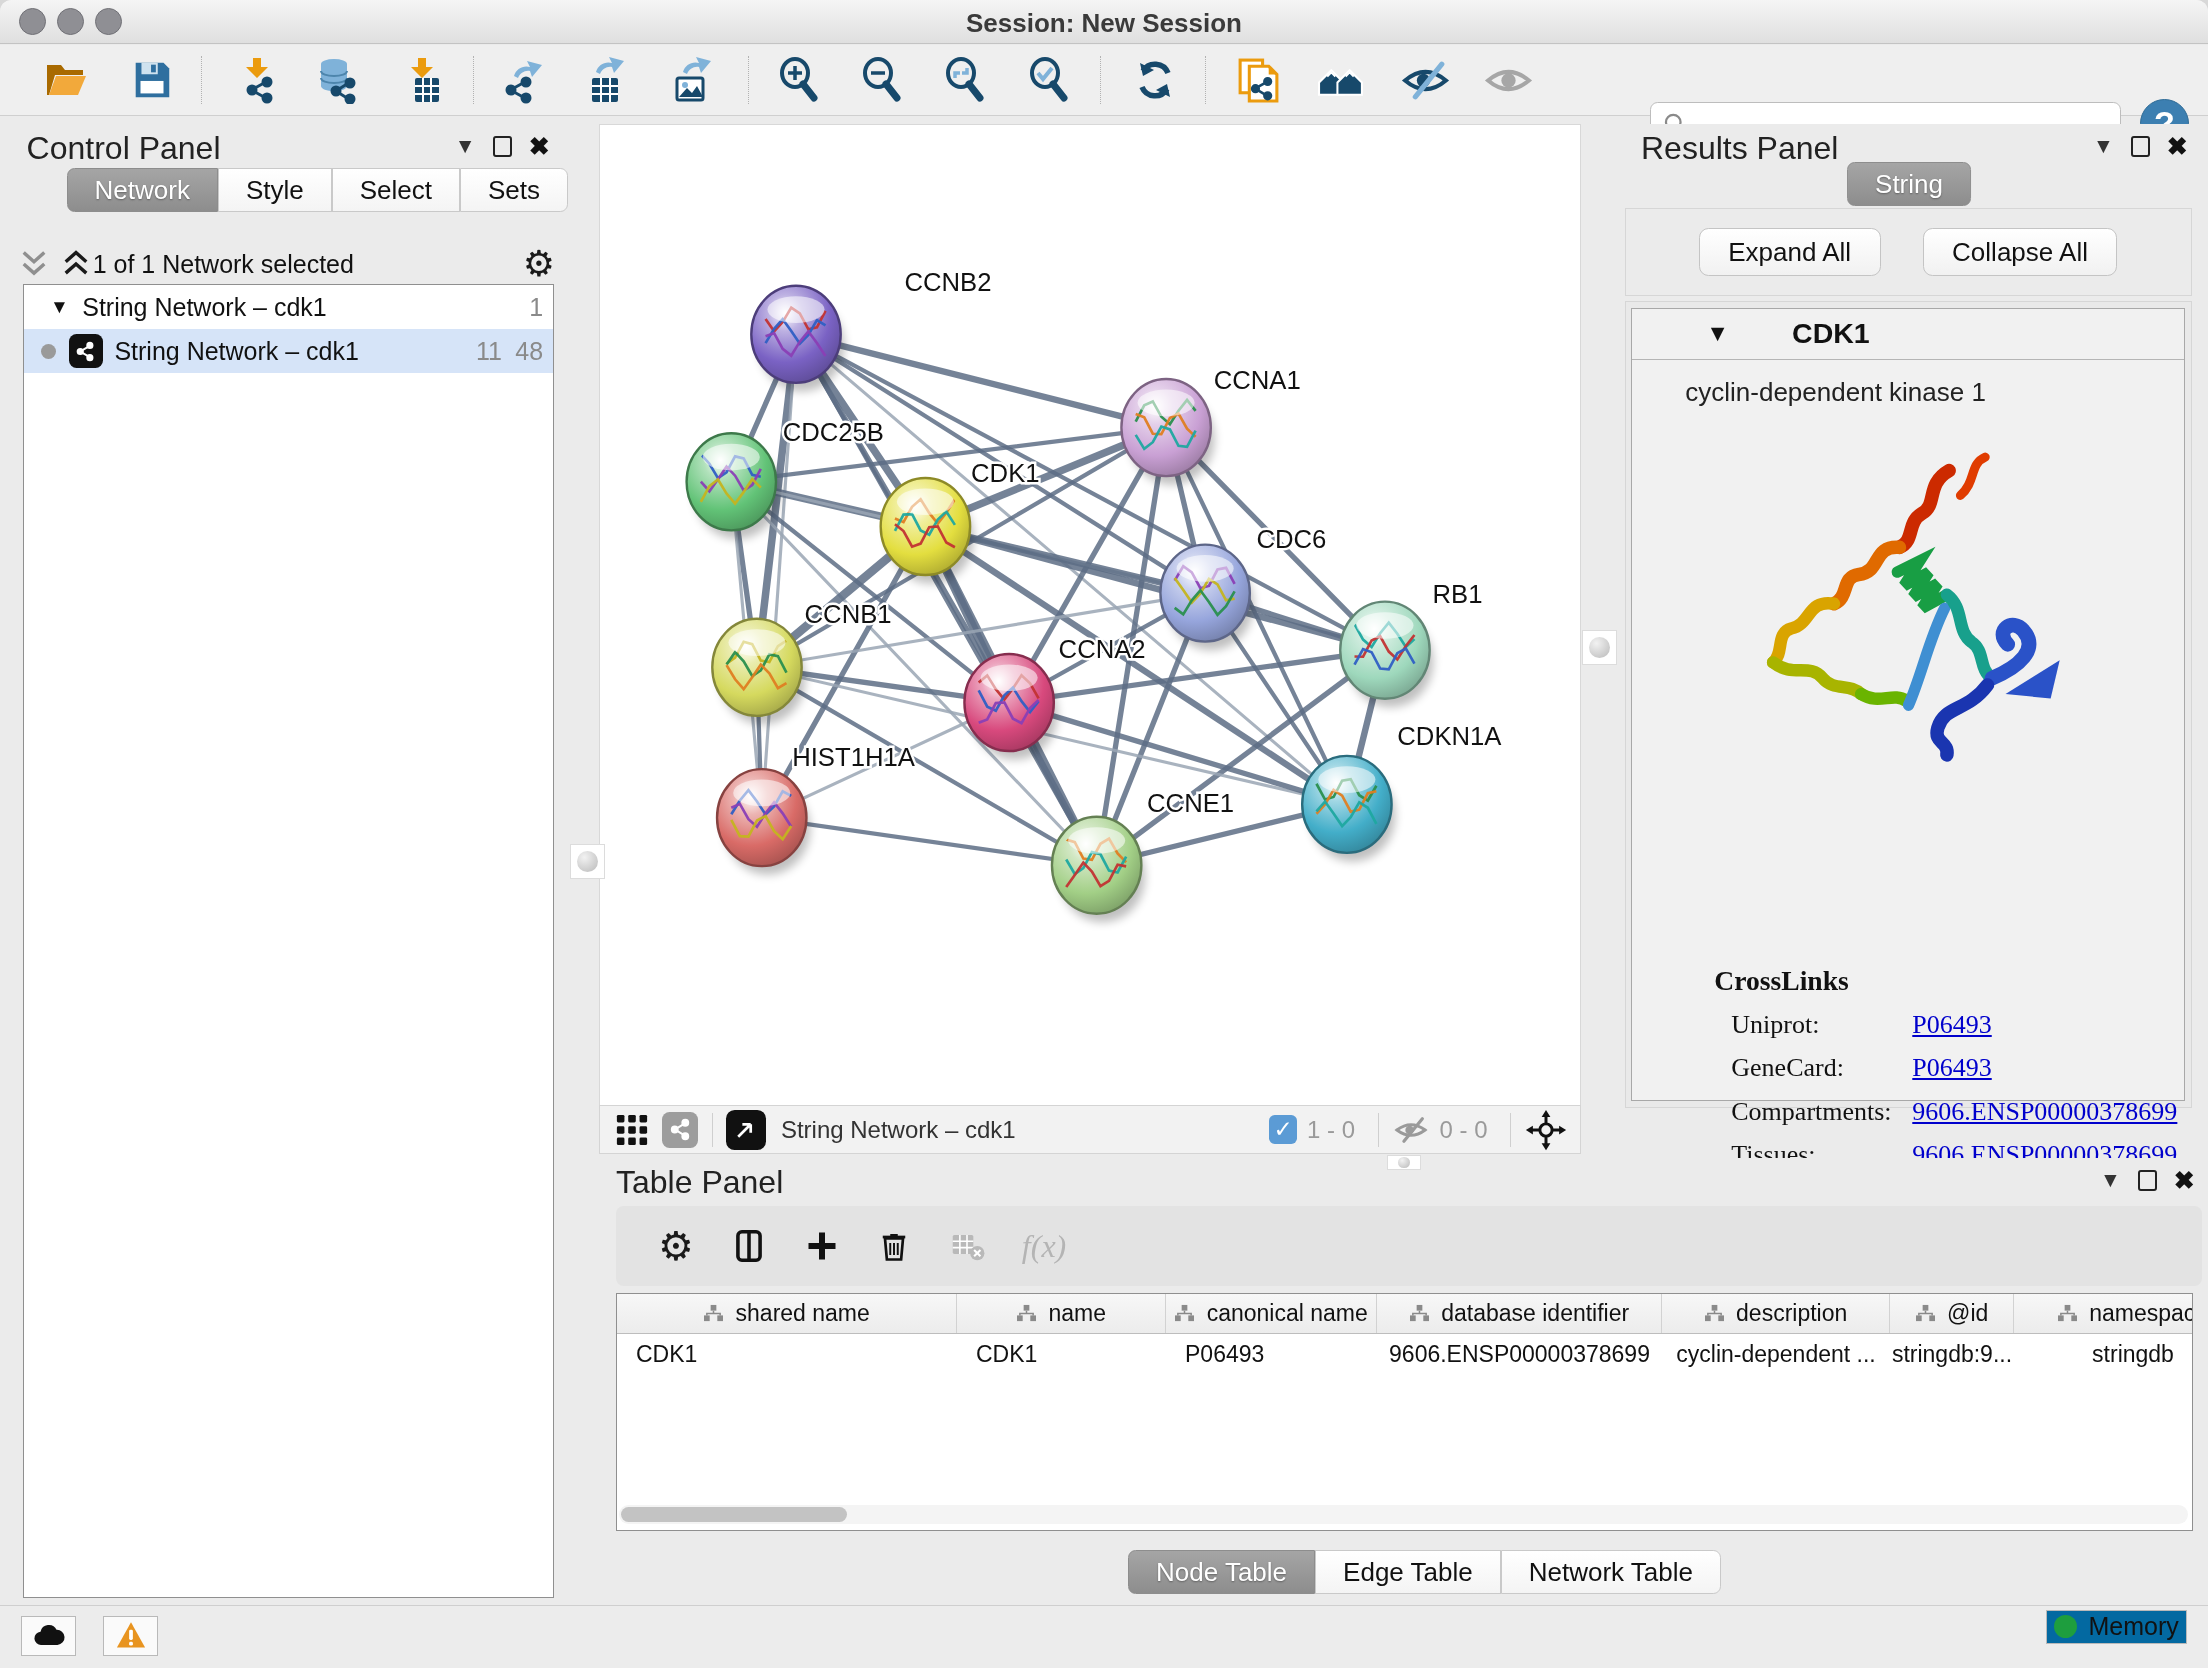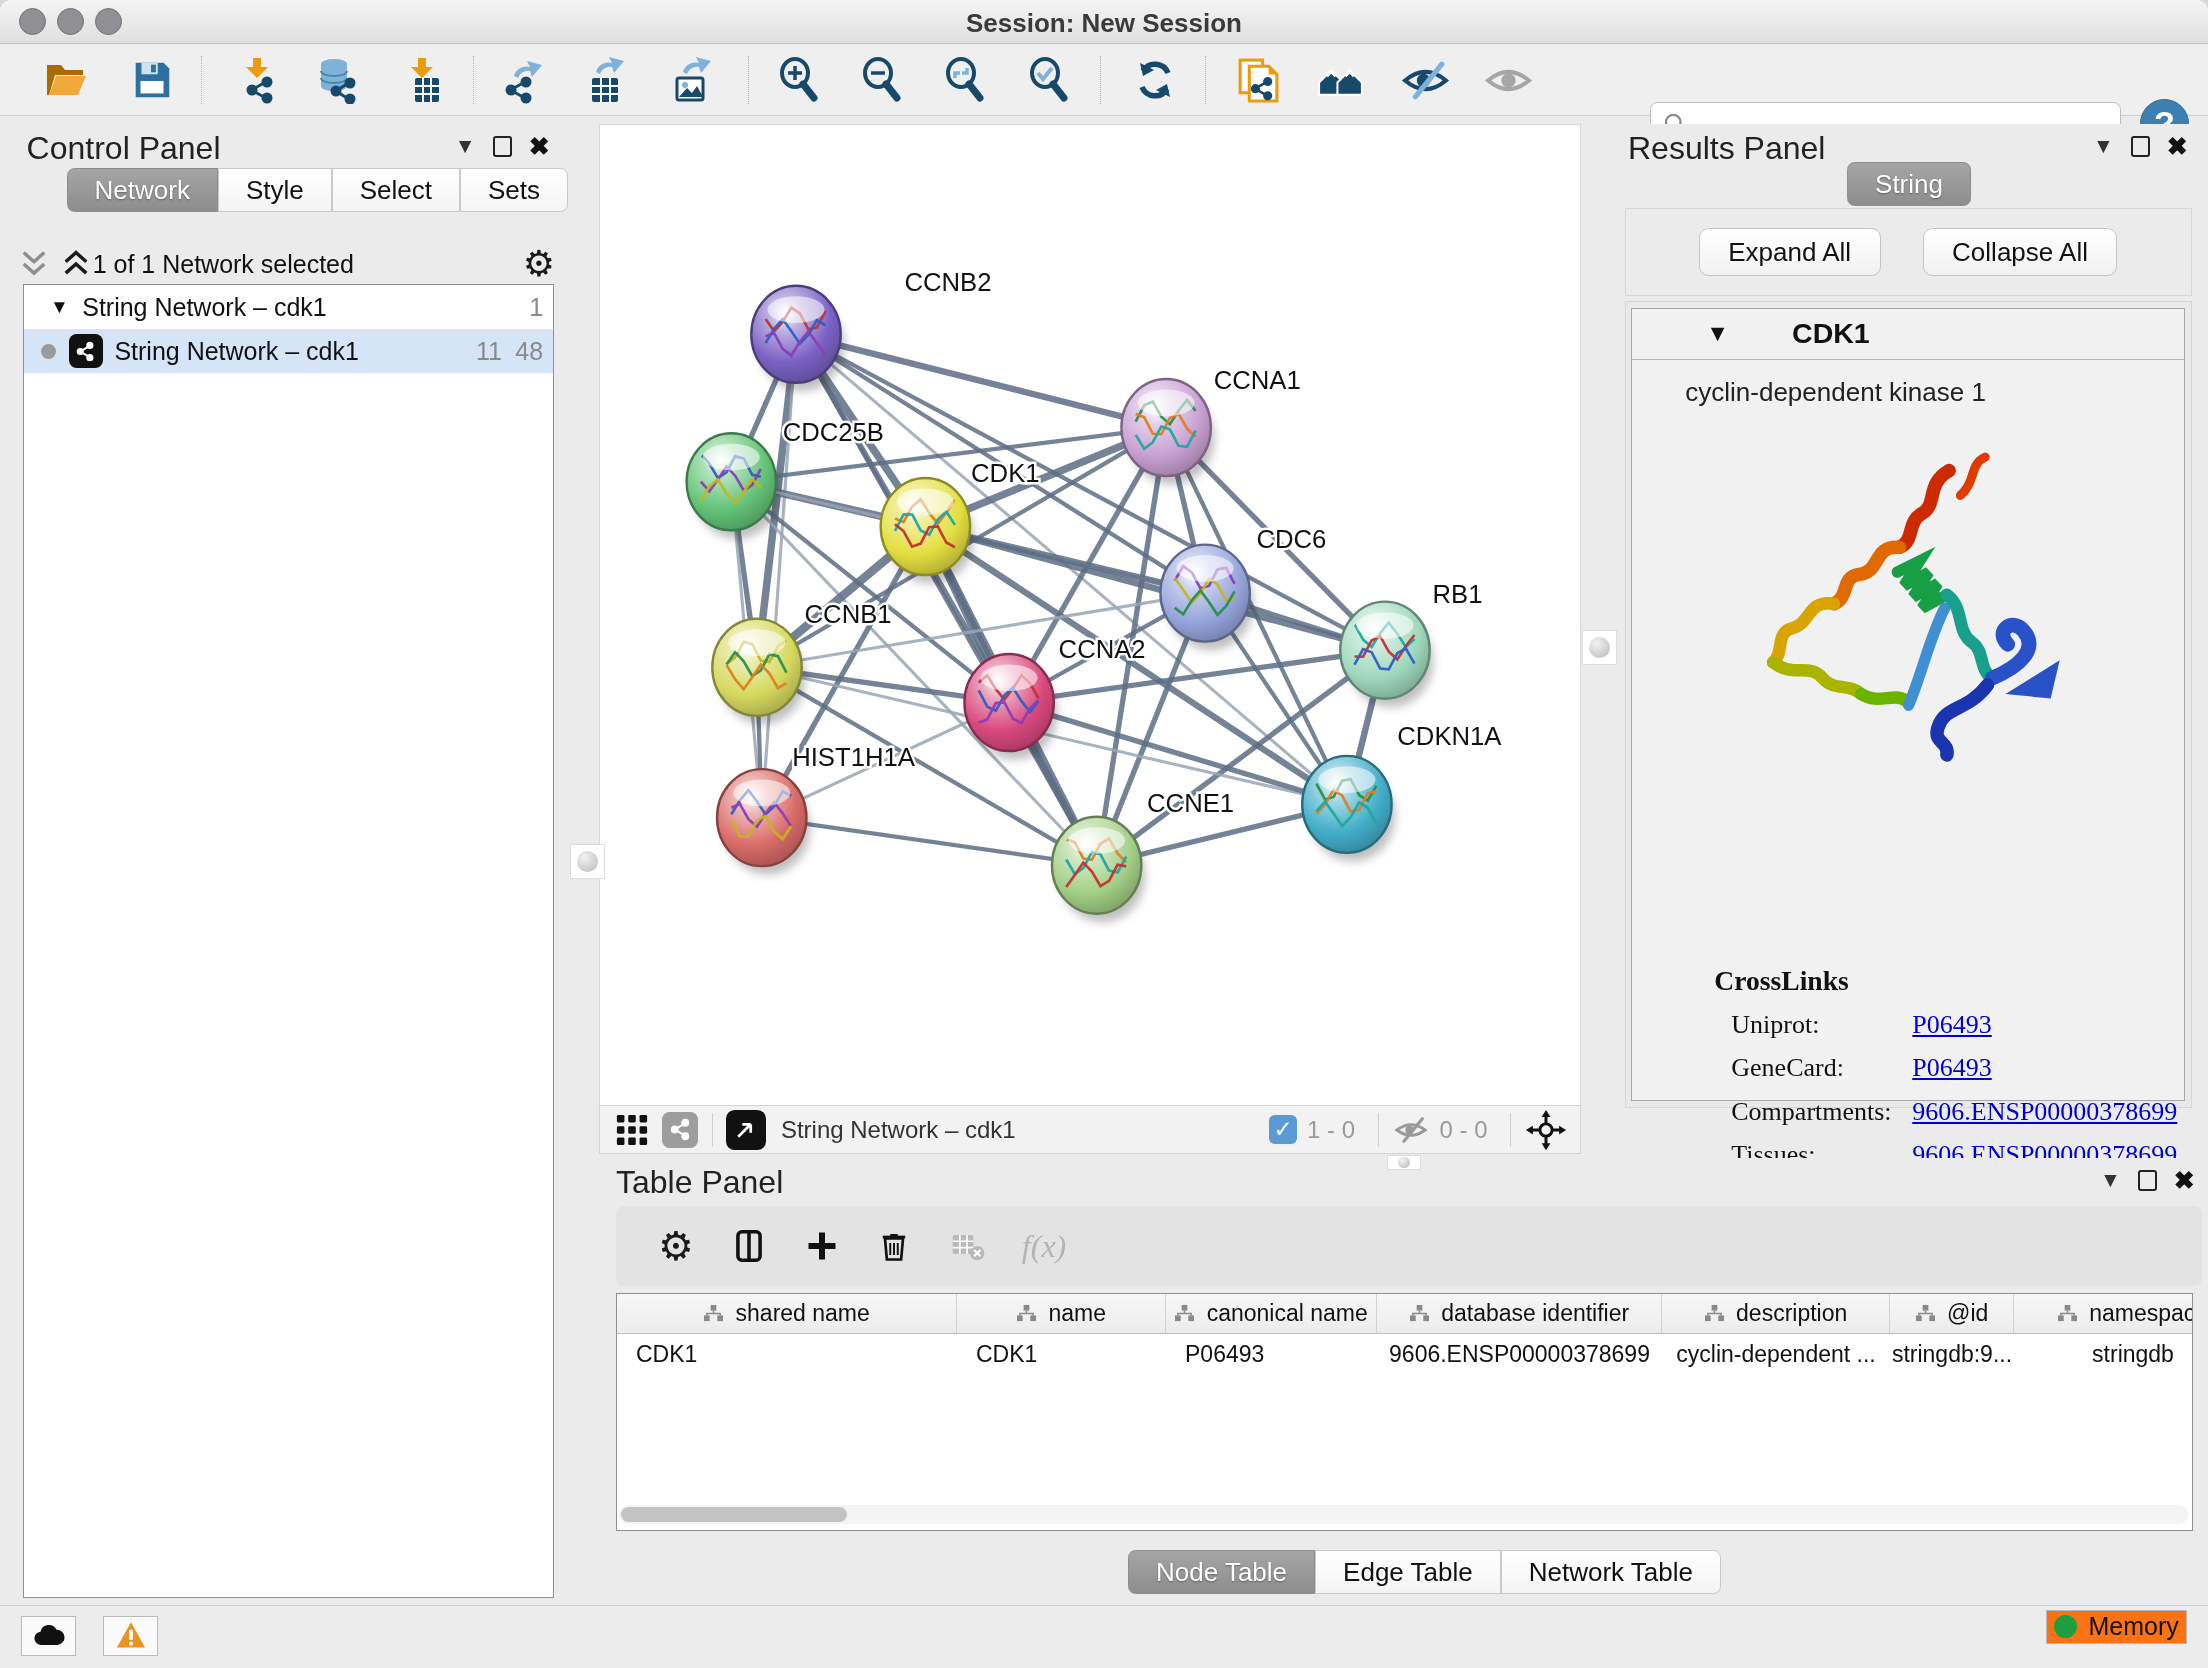--- a/index.html
+++ b/index.html
@@ -71,21 +71,21 @@
   .thead{display:flex;height:40px;background:linear-gradient(#f7f7f7,#ececec);border-bottom:1px solid #bdbdbd;}
   .th{display:flex;align-items:center;justify-content:center;gap:11.4px;font-size:23px;color:#111;border-right:1px solid #d2d2d2;flex:none;overflow:hidden;white-space:nowrap;}
   .trow{display:flex;height:40px;}
   .td{font-size:23px;color:#111;flex:none;display:flex;align-items:center;white-space:nowrap;overflow:hidden;}
   .hscroll{position:absolute;left:1.9px;bottom:5.7px;width:1569px;height:19px;background:#f4f4f4;border-radius:9.5px;}
   .hthumb{position:absolute;left:1.9px;top:1.9px;width:226px;height:15px;background:#c3c3c3;border-radius:7.6px;}
   .tp-tabs{position:absolute;left:529px;top:392px;}
   
   .statusbar{position:absolute;left:0;top:1605px;width:100%;height:63px;background:#ececec;border-top:1px solid #cfcfcf;}
   .sbtn{position:absolute;top:9.5px;width:55px;height:40px;background:#fafafa;border:1.9px solid #b9b9b9;display:flex;align-items:center;justify-content:center;}
-  .membtn{position:absolute;right:21px;top:3.8px;width:141px;height:34px;background:#f97316;border:1.9px solid #b9b9b9;display:flex;align-items:center;justify-content:center;gap:11.4px;font-size:25px;color:#111;}
+  .membtn{position:absolute;right:21px;top:3.8px;width:141px;height:34px;background:#0369a1;border:1.9px solid #b9b9b9;display:flex;align-items:center;justify-content:center;gap:11.4px;font-size:25px;color:#111;}
   .memdot{width:23px;height:23px;border-radius:50%;background:#1e9e3e;}
   
   .handle{position:absolute;background:#fff;border:1px solid #dcdcdc;display:flex;align-items:center;justify-content:center;}
   .handle .knob{width:21px;height:21px;border-radius:50%;background:radial-gradient(circle at 35% 30%,#f2f2f2,#b9b9b9);}
   svg{display:block;}
   .icon-flex{display:flex;align-items:center;justify-content:center;}
 </style>
 </head>
 <body>
 
@@ -639,21 +639,21 @@
             <path d="M24 1l5 8h-10z"></path>
             <path d="M24 47l5-8h-10z"></path>
             <path d="M1 24l8-5v10z"></path>
             <path d="M47 24l-8-5v10z"></path>
           </g>
         </svg>
     </span>
   </div>
 
   <div class="results-panel">
-    <div class="phead" style="left:11px;top:5.7px">Results Panel</div>
+    <div class="phead" style="left:24px;top:5.7px">Results Panel</div>
     <div class="picons" style="right:13.3px;top:7.6px">
       <span class="pic-collapse">▼</span>
       <span class="pic-float"></span>
       <span class="pic-close">✖</span>
     </div>
     <div class="seg rp-tab">
       <div class="tab active" style="border-radius:7.6px">String</div>
     </div>
     <div class="rp-actions">
       <div class="btn">Expand All</div>

